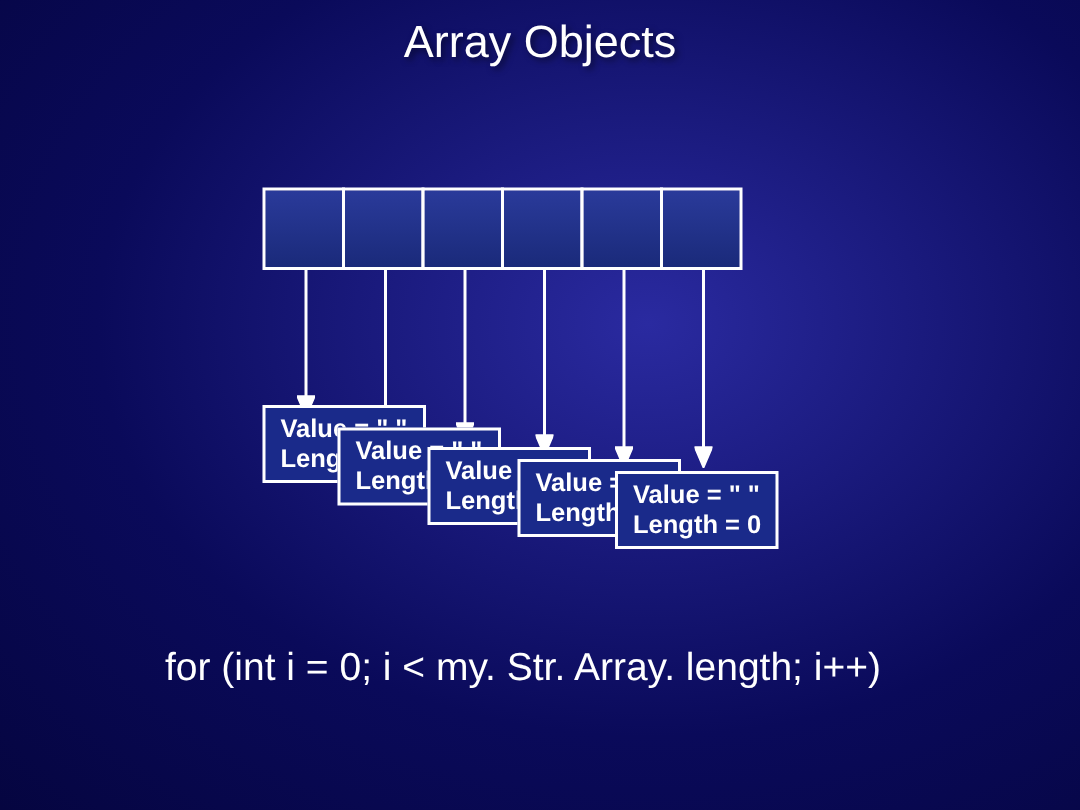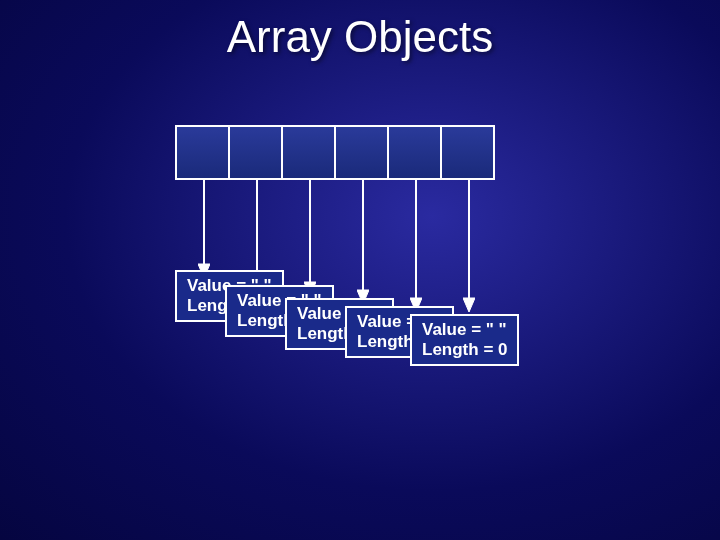--- a/index.html
+++ b/index.html
@@ -14,21 +14,21 @@
     font-family: Arial, Helvetica, sans-serif;
     color: #fff;
     position: relative;
   }
   .title {
     position: absolute;
     top: 12px;
     left: 0;
     right: 0;
     text-align: center;
-    font-size: 44px;
+    font-size: 30px;
     font-weight: 400;
     text-shadow: 2px 2px 4px rgba(0,0,0,0.5);
   }
   .array-row {
     position: absolute;
     top: 125px;
     left: 175px;
     display: flex;
   }
   .array-cell {
@@ -126,13 +126,14 @@
     <div>Value = " "</div>
     <div>Length = 0</div>
   </div>
   <div class="card" style="left:235px; top:44px;  z-index:5;">
     <div>Value = " "</div>
     <div>Length = 0</div>
   </div>
 </div>
 
 <div class="code">
+  <div>for (int i = 0; i &lt; my. Str. Array. length; i++)</div>
 </div>
 
 </body></html>

